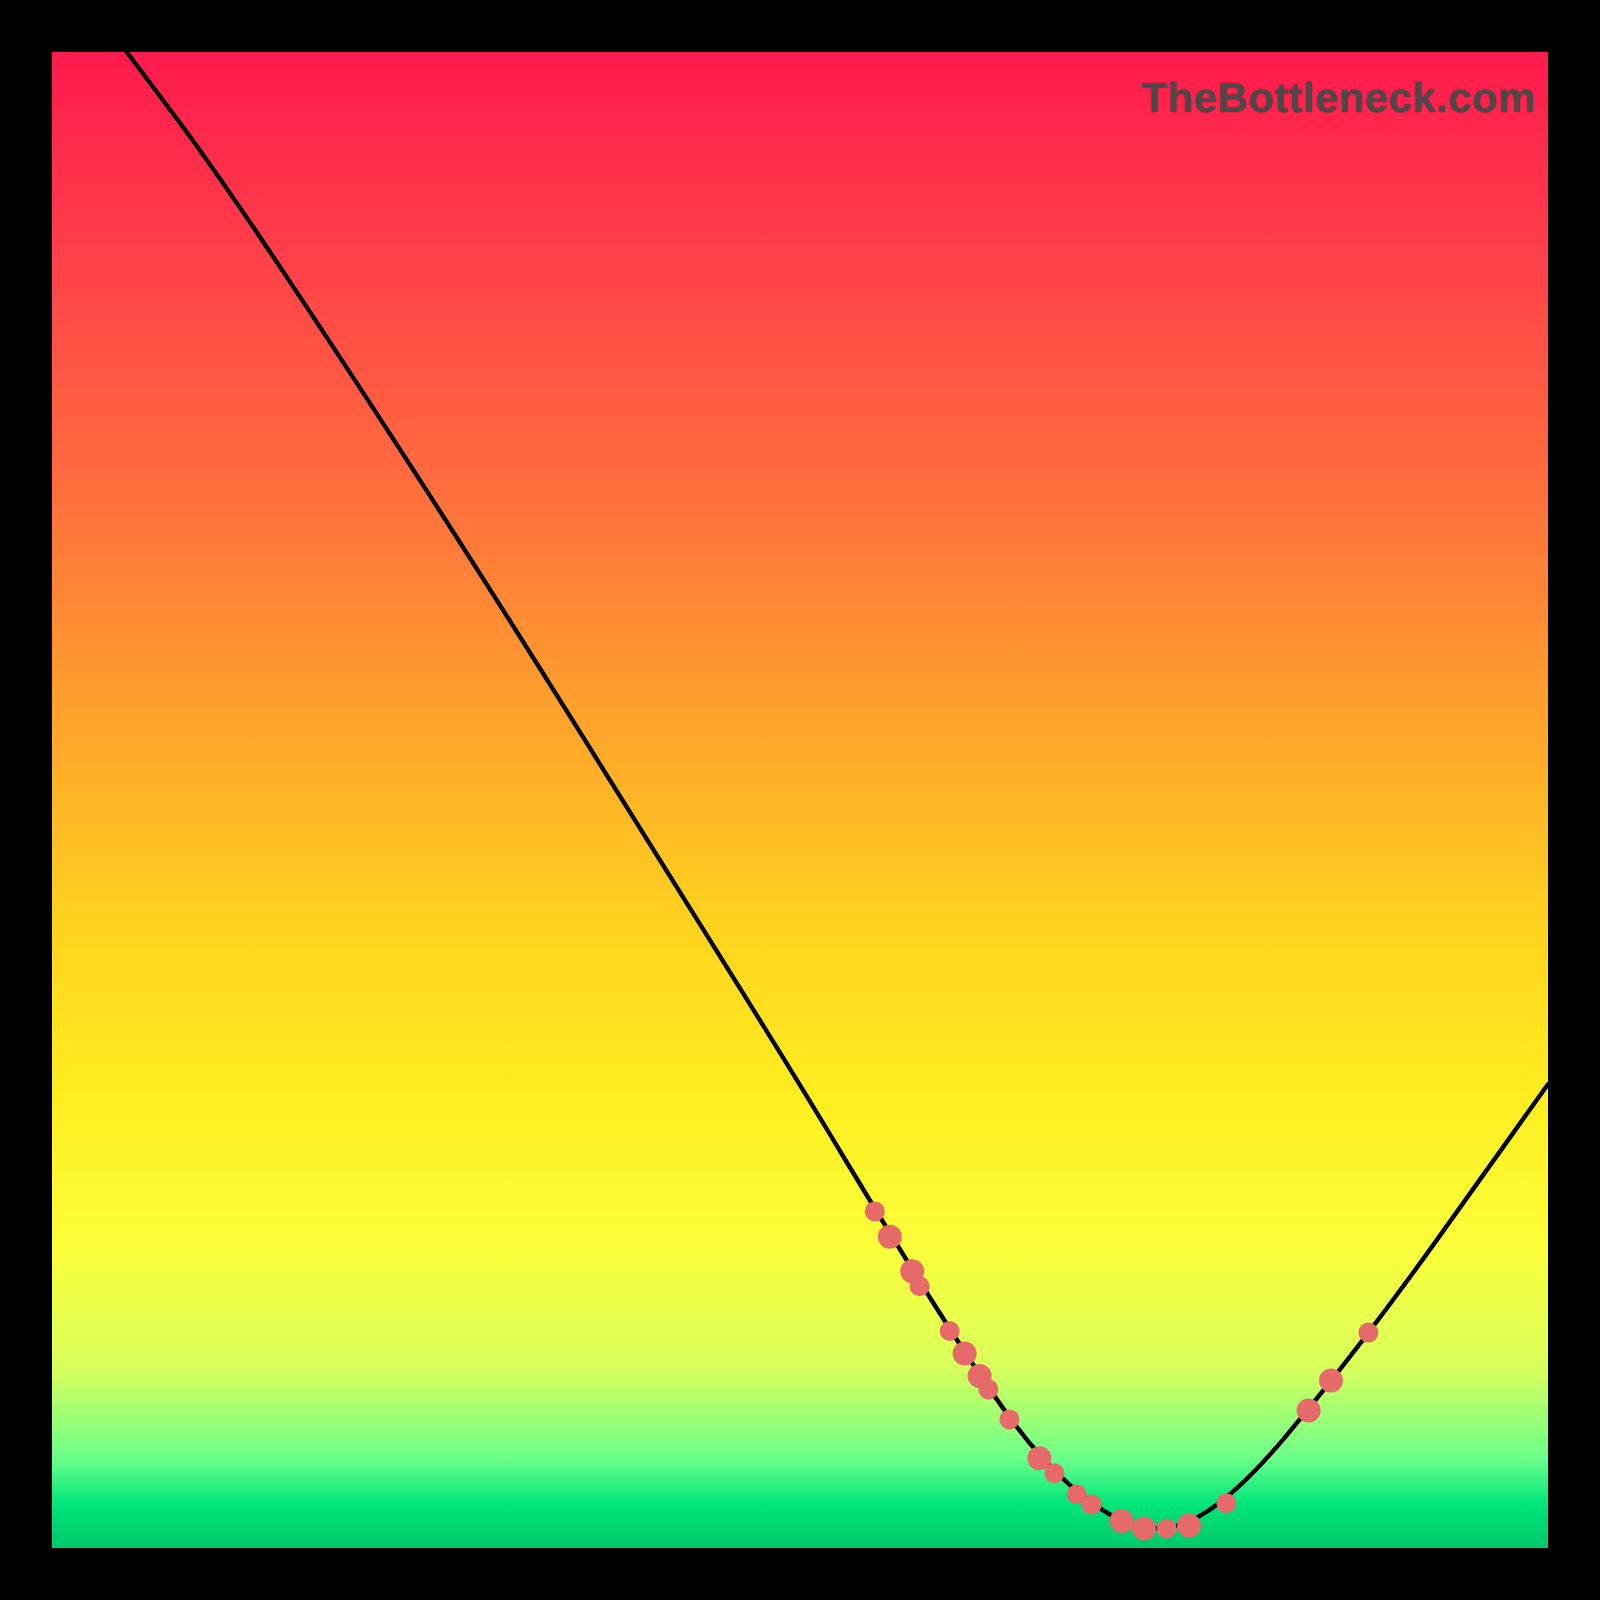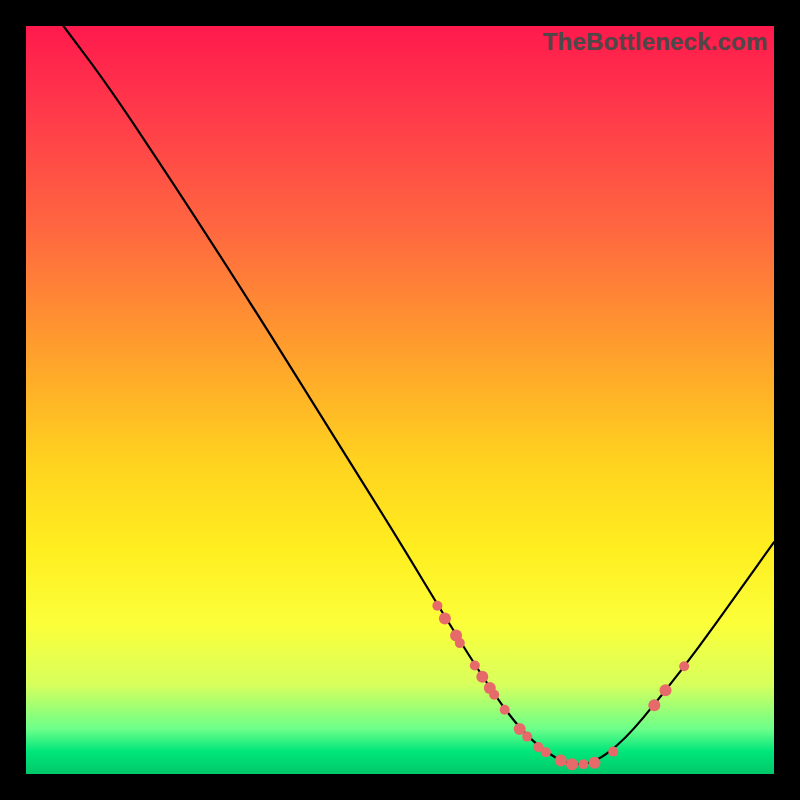--- a/index.html
+++ b/index.html
@@ -32,24 +32,24 @@
       #ffd21f 58%,
       #ffee20 70%,
       #fbff3a 80%,
       #d8ff5c 88%,
       #6bff8a 94%,
       #00e67a 97%,
       #00c869 100%);
   }
   .watermark {
     position: absolute;
-    top: 2px;
+    top: 12px;
     right: 6px;
     color: #4a4a4a;
-    font-size: 24px;
+    font-size: 21px;
     font-weight: 600;
     letter-spacing: 0.2px;
     text-shadow: 0 0 1px rgba(0,0,0,0.3);
   }
   svg.curve {
     position: absolute;
     left: 0;
     top: 0;
     width: 748px;
     height: 748px;

